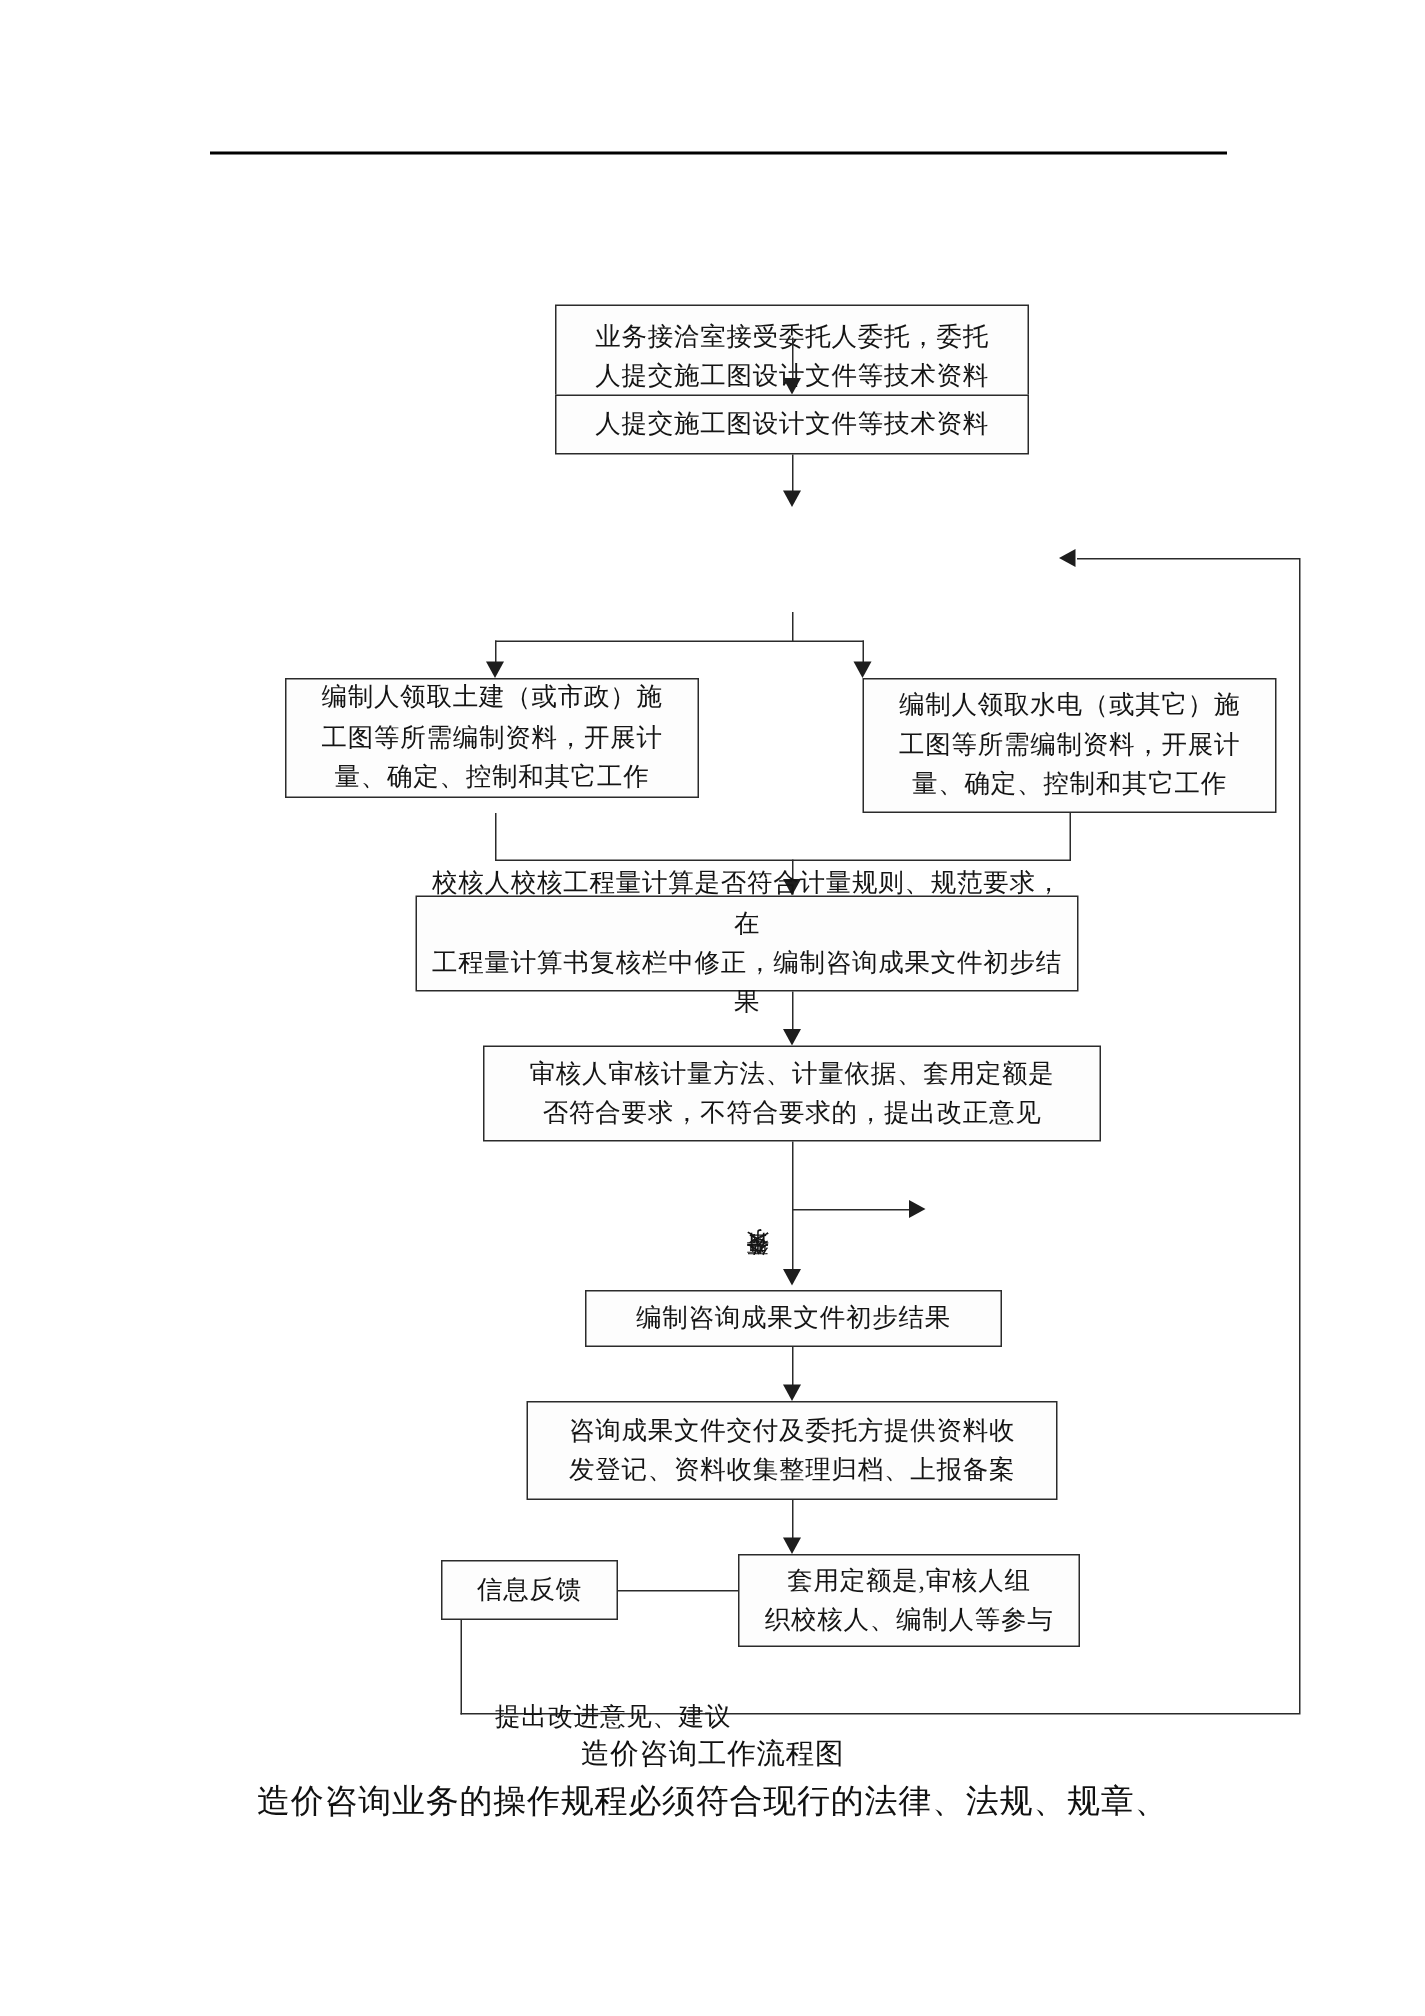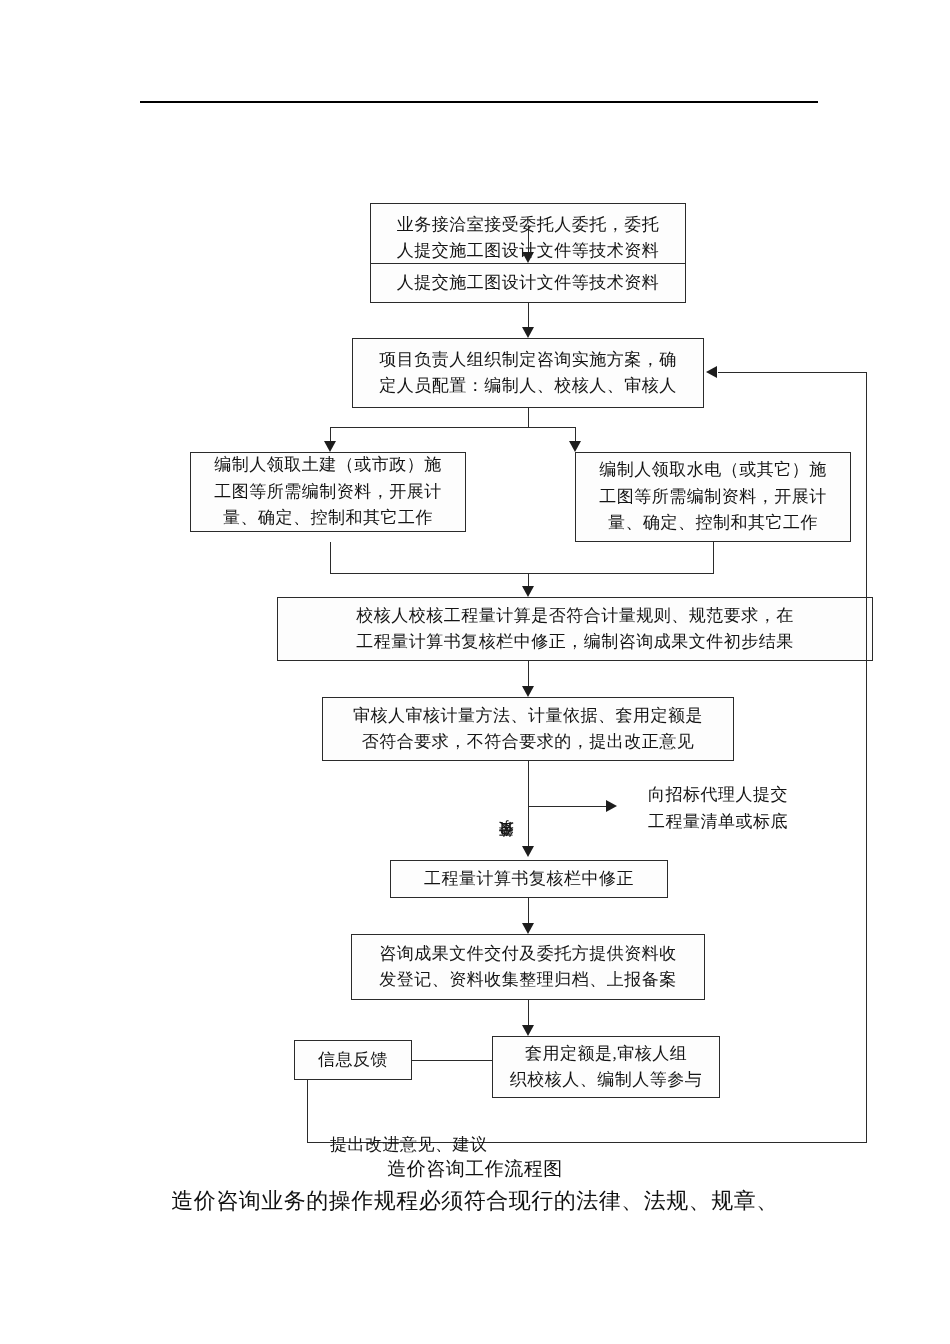--- a/index.html
+++ b/index.html
@@ -129,24 +129,20 @@
   <div class="vline" style="left:528px; top:225px; height:30px;"></div>
   <div class="arrow-down" style="left:522px; top:252px;"></div>
 
   <div class="node" style="left:370px; top:263px; width:316px; height:40px;">
     <span>人提交施工图设计文件等技术资料</span>
   </div>
 
   <div class="vline" style="left:528px; top:303px; height:28px;"></div>
   <div class="arrow-down" style="left:522px; top:327px;"></div>
 
-  <div class="node node-2line" style="left:352px; top:338px; width:352px; height:70px;">
-    <span>项目负责人组织制定咨询实施方案，确
-定人员配置：编制人、校核人、审核人</span>
-  </div>
 
   <div class="vline" style="left:528px; top:408px; height:20px;"></div>
   <div class="hline" style="left:330px; top:427px; width:246px;"></div>
   <div class="vline" style="left:330px; top:427px; height:18px;"></div>
   <div class="arrow-down" style="left:324px; top:441px;"></div>
   <div class="vline" style="left:575px; top:427px; height:18px;"></div>
   <div class="arrow-down" style="left:569px; top:441px;"></div>
 
   <div class="node node-3line" style="left:190px; top:452px; width:276px; height:80px;">
     <span>编制人领取土建（或市政）施
@@ -159,46 +155,44 @@
 工图等所需编制资料，开展计
 量、确定、控制和其它工作</span>
   </div>
 
   <div class="vline" style="left:330px; top:542px; height:32px;"></div>
   <div class="vline" style="left:713px; top:542px; height:32px;"></div>
   <div class="hline" style="left:330px; top:573px; width:384px;"></div>
   <div class="vline" style="left:528px; top:573px; height:17px;"></div>
   <div class="arrow-down" style="left:522px; top:586px;"></div>
 
-  <div class="node node-2line" style="left:277px; top:597px; width:596px; height:64px;">
+  <div class="node node-2line" style="left:277px; top:597px; width:442px; height:64px;">
     <span>校核人校核工程量计算是否符合计量规则、规范要求，在
 工程量计算书复核栏中修正，编制咨询成果文件初步结果</span>
   </div>
 
   <div class="vline" style="left:528px; top:661px; height:28px;"></div>
   <div class="arrow-down" style="left:522px; top:686px;"></div>
 
   <div class="node node-2line" style="left:322px; top:697px; width:412px; height:64px;">
     <span>审核人审核计量方法、计量依据、套用定额是
 否符合要求，不符合要求的，提出改正意见</span>
   </div>
 
   <div class="vlabel" style="left:497px; top:768px; height:82px;">符合要求</div>
 
   <div class="vline" style="left:528px; top:761px; height:92px;"></div>
   <div class="arrow-down" style="left:522px; top:846px;"></div>
 
   <div class="hline" style="left:528px; top:806px; width:80px;"></div>
   <div class="arrow-right" style="left:606px; top:800px;"></div>
 
-  <div class="freetext" style="left:618px; top:781px; width:200px;">向招标代理人提交
-工程量清单或标底</div>
 
   <div class="node" style="left:390px; top:860px; width:278px; height:38px;">
-    <span>工程量计算书复核栏中修正</span>
+    <span>编制咨询成果文件初步结果</span>
   </div>
 
   <div class="vline" style="left:528px; top:898px; height:28px;"></div>
   <div class="arrow-down" style="left:522px; top:923px;"></div>
 
   <div class="node node-2line" style="left:351px; top:934px; width:354px; height:66px;">
     <span>咨询成果文件交付及委托方提供资料收
 发登记、资料收集整理归档、上报备案</span>
   </div>
 

